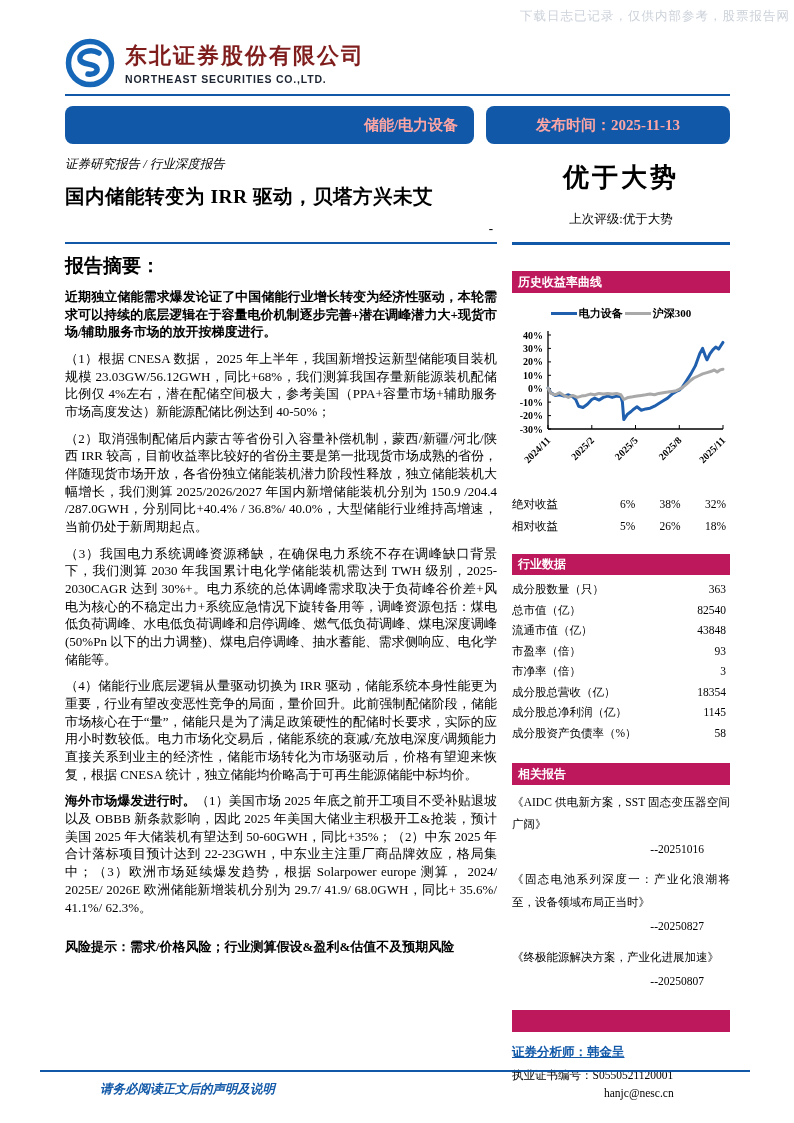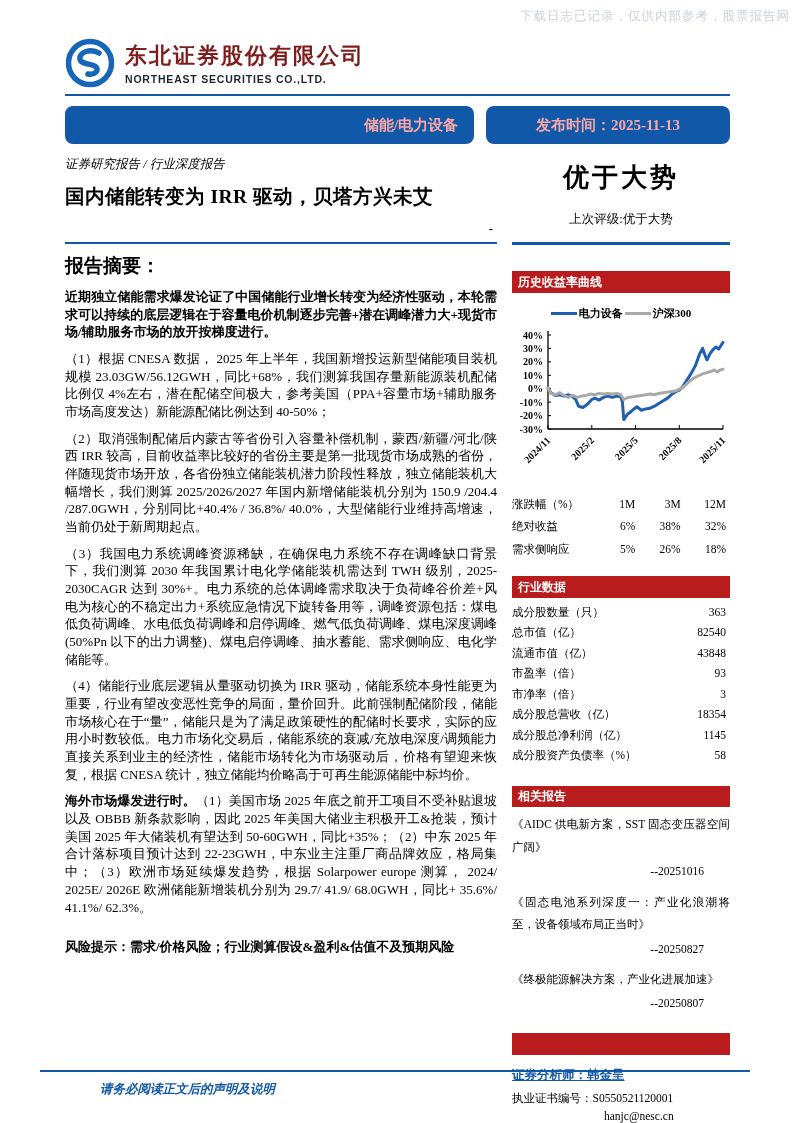--- a/index.html
+++ b/index.html
@@ -28,21 +28,21 @@
   .title-dash { text-align:right; font-size:13px; font-weight:bold; margin-top:14px; line-height:10px; padding-right:4px; }
   .left-rule { border-top:2px solid #1159a8; margin-top:8px; }
   .summary-heading { font-size:19px; font-weight:bold; margin-top:9px; }
   .para { font-size:13px; line-height:1.36; text-align:justify; margin-top:9px; }
   .para.bold { font-weight:bold; }
   .risk { font-size:13px; font-weight:bold; margin-top:22px; }
 
   .rating { font-size:26px; font-weight:bold; text-align:center; letter-spacing:3px; margin-top:6px; }
   .prev-rating { font-size:12.5px; text-align:center; margin-top:16px; }
   .right-rule { border-top:3px solid #1159a8; margin-top:14px; }
-  .section-bar { background:#b91c1c; color:#fff; font-size:12px; font-weight:bold; padding:2.5px 6px; line-height:1.4; }
+  .section-bar { background:#be185d; color:#fff; font-size:12px; font-weight:bold; padding:2.5px 6px; line-height:1.4; }
   .chart-bar { margin-top:26px; }
   .legend { display:flex; justify-content:center; align-items:center; gap:2px; font-size:11px; font-weight:bold; margin-top:13px; }
   .legend .swatch { display:inline-block; width:26px; height:3px; }
   #chart-svg { display:block; margin-top:4px; font-family:"Liberation Serif","DejaVu Serif",serif; }
 
   .pt-wrap { margin-top:10px; padding-right:4px; }
   .pt-row { display:flex; font-size:11.5px; line-height:1.95; }
   .pt-label { width:78px; }
   .pt-num { flex:1; text-align:right; }
 
@@ -154,33 +154,27 @@
           <line x1="167.3" y1="104" x2="167.3" y2="100" stroke="#000" stroke-width="1"></line>
           <text x="170.3" y="116" font-size="10" font-weight="bold" text-anchor="end" transform="rotate(-45 170.3 116)">2025/8</text>
           <line x1="211.0" y1="104" x2="211.0" y2="100" stroke="#000" stroke-width="1"></line>
           <text x="214.0" y="116" font-size="10" font-weight="bold" text-anchor="end" transform="rotate(-45 214.0 116)">2025/11</text>
           <polyline points="36.0,63.0 38.9,67.7 43.3,70.4 47.7,69.8 52.0,71.1 56.4,69.8 60.8,71.8 63.7,74.5 66.6,81.2 71.0,82.5 75.4,79.2 79.8,74.5 82.7,73.1 87.0,75.1 91.4,72.4 95.8,71.1 100.2,72.4 104.5,71.1 108.9,71.8 110.4,77.1 111.8,94.6 115.5,89.2 119.1,86.5 122.0,83.9 125.0,81.8 129.3,85.2 133.7,83.9 138.1,83.2 142.5,81.2 146.8,78.5 151.2,75.8 155.6,73.1 160.0,69.1 164.3,66.4 167.3,65.1 170.2,62.4 174.5,55.7 178.9,48.9 183.3,40.9 187.7,28.8 190.6,23.4 193.5,31.5 195.0,34.8 197.9,28.8 200.8,24.8 203.7,22.1 206.6,24.1 208.8,20.7 211.0,17.4" fill="none" stroke="#1F5FAE" stroke-width="3" stroke-linejoin="round" stroke-linecap="round"></polyline>
           <polyline points="36.0,63.0 38.9,68.4 43.3,69.8 47.7,67.7 52.0,70.4 56.4,72.4 60.8,70.4 65.2,72.4 69.5,71.1 73.9,70.4 78.3,69.1 82.7,69.8 87.0,68.4 91.4,69.1 95.8,68.4 100.2,69.1 104.5,68.4 108.9,69.8 111.8,74.5 116.2,72.4 120.6,71.8 125.0,71.1 129.3,70.4 133.7,69.8 138.1,69.1 142.5,69.8 146.8,68.4 151.2,67.7 155.6,67.1 160.0,66.4 164.3,65.7 168.7,63.7 173.1,60.4 177.5,56.3 181.8,53.0 186.2,51.0 190.6,48.9 195.0,47.6 199.3,46.3 202.3,44.9 205.2,46.9 208.1,44.9 211.0,44.2" fill="none" stroke="#A9A9A9" stroke-width="3" stroke-linejoin="round" stroke-linecap="round"></polyline>
         </svg>
 
       <div class="pt-wrap" id="perf-table">
           <div class="pt-row">
-            <span class="pt-label">涨跌幅（%）</span>
-            <span class="pt-num">1M</span>
-            <span class="pt-num">3M</span>
-            <span class="pt-num">12M</span>
-          </div>
-          <div class="pt-row">
             <span class="pt-label">绝对收益</span>
             <span class="pt-num">6%</span>
             <span class="pt-num">38%</span>
             <span class="pt-num">32%</span>
           </div>
           <div class="pt-row">
-            <span class="pt-label">需求侧响应</span>
+            <span class="pt-label">相对收益</span>
             <span class="pt-num">5%</span>
             <span class="pt-num">26%</span>
             <span class="pt-num">18%</span>
           </div>
         </div>
 
       <div class="section-bar industry-bar">行业数据</div>
       <div class="ind-wrap" id="industry-table">
           <div class="ind-row">
             <span>成分股数量（只）</span>

